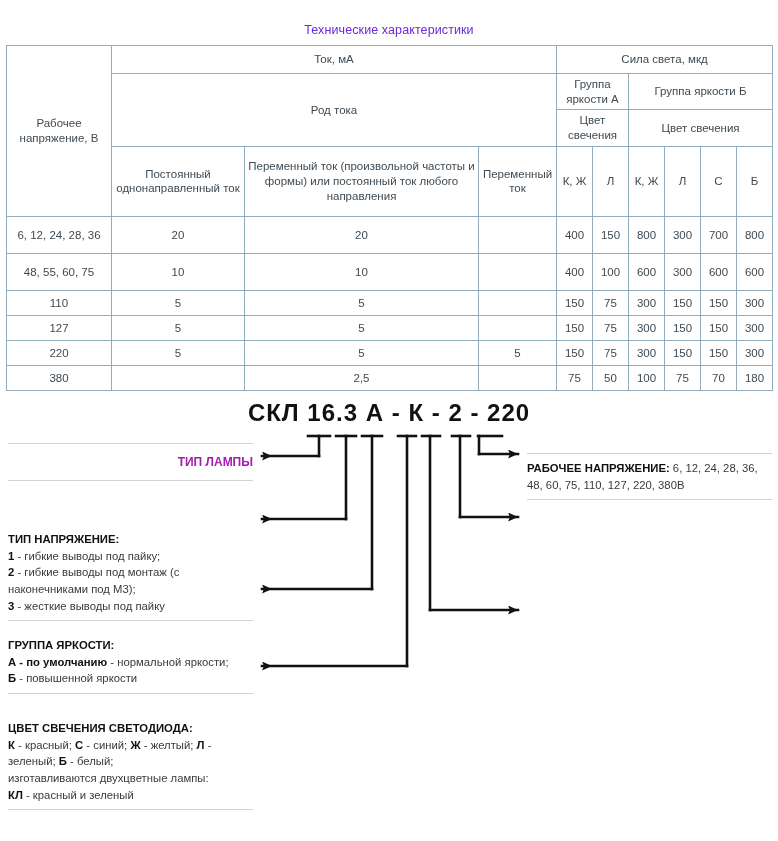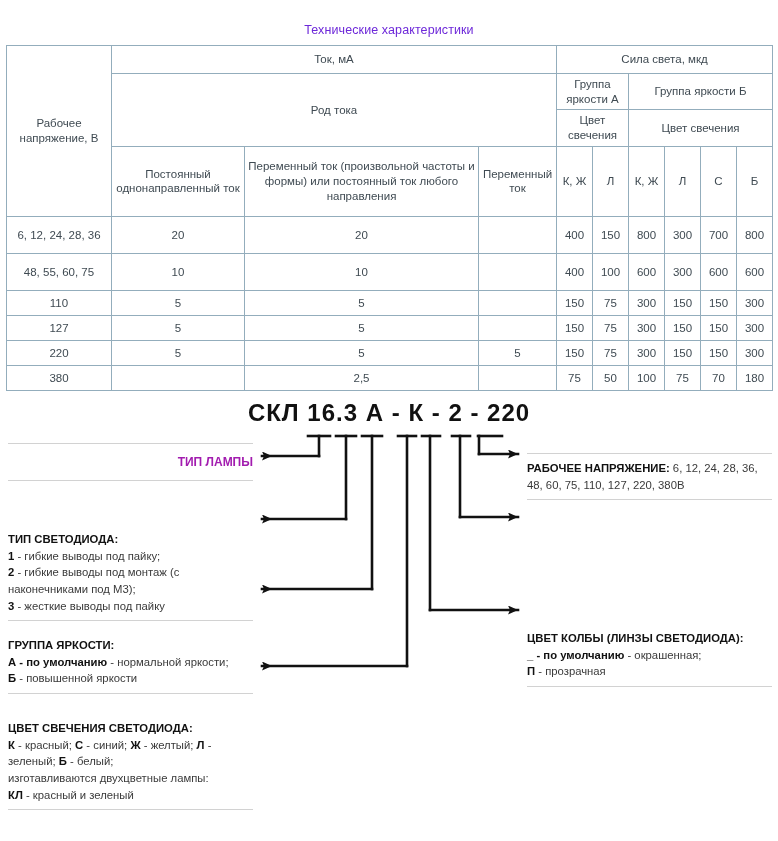--- a/index.html
+++ b/index.html
@@ -262,21 +262,21 @@
   </svg>
 
   <div class="blk" style="left:8px; top:44px;">
     <div class="hr"></div>
     <div class="lamp-type-label">ТИП ЛАМПЫ</div>
     <div class="hr"></div>
   </div>
 
   <div class="blk" style="left:8px; top:126px;">
     <div class="body">
-      <span class="hd">ТИП СВЕТОДИОДА:</span><br>
+      <span class="hd">ТИП НАПРЯЖЕНИЕ:</span><br>
       <span class="kk">1</span><span> - гибкие выводы под пайку;</span><br>
       <span class="kk">2</span><span> - гибкие выводы под монтаж (с наконечниками под М3);</span><br>
       <span class="kk">3</span><span> - жесткие выводы под пайку</span>
     </div>
     <div class="hr"></div>
   </div>
 
   <div class="blk" style="left:8px; top:315px;">
     <div class="body">
       <span class="hd">ЦВЕТ СВЕЧЕНИЯ СВЕТОДИОДА:</span><br>
@@ -298,22 +298,14 @@
 
   <div class="blk" style="left:527px; top:38px;margin-top:16px;">
     <div class="hr"></div>
     <div class="body">
       <span class="hd">РАБОЧЕЕ НАПРЯЖЕНИЕ:</span><span> 6, 12, 24, 28, 36, 48, 60, 75, 110, 127, 220, 380В</span>
     </div>
     <div class="hr"></div>
   </div>
 
 
-  <div class="blk" style="left:527px; top:225px;">
-    <div class="body">
-      <span class="hd">ЦВЕТ КОЛБЫ (ЛИНЗЫ СВЕТОДИОДА):</span><br>
-      <span class="kk">_</span><span class="kk"> - по умолчанию</span><span> - окрашенная;</span><br>
-      <span class="kk">П</span><span> - прозрачная</span>
-    </div>
-    <div class="hr"></div>
-  </div>
 
 </div>
 
 </body></html>

